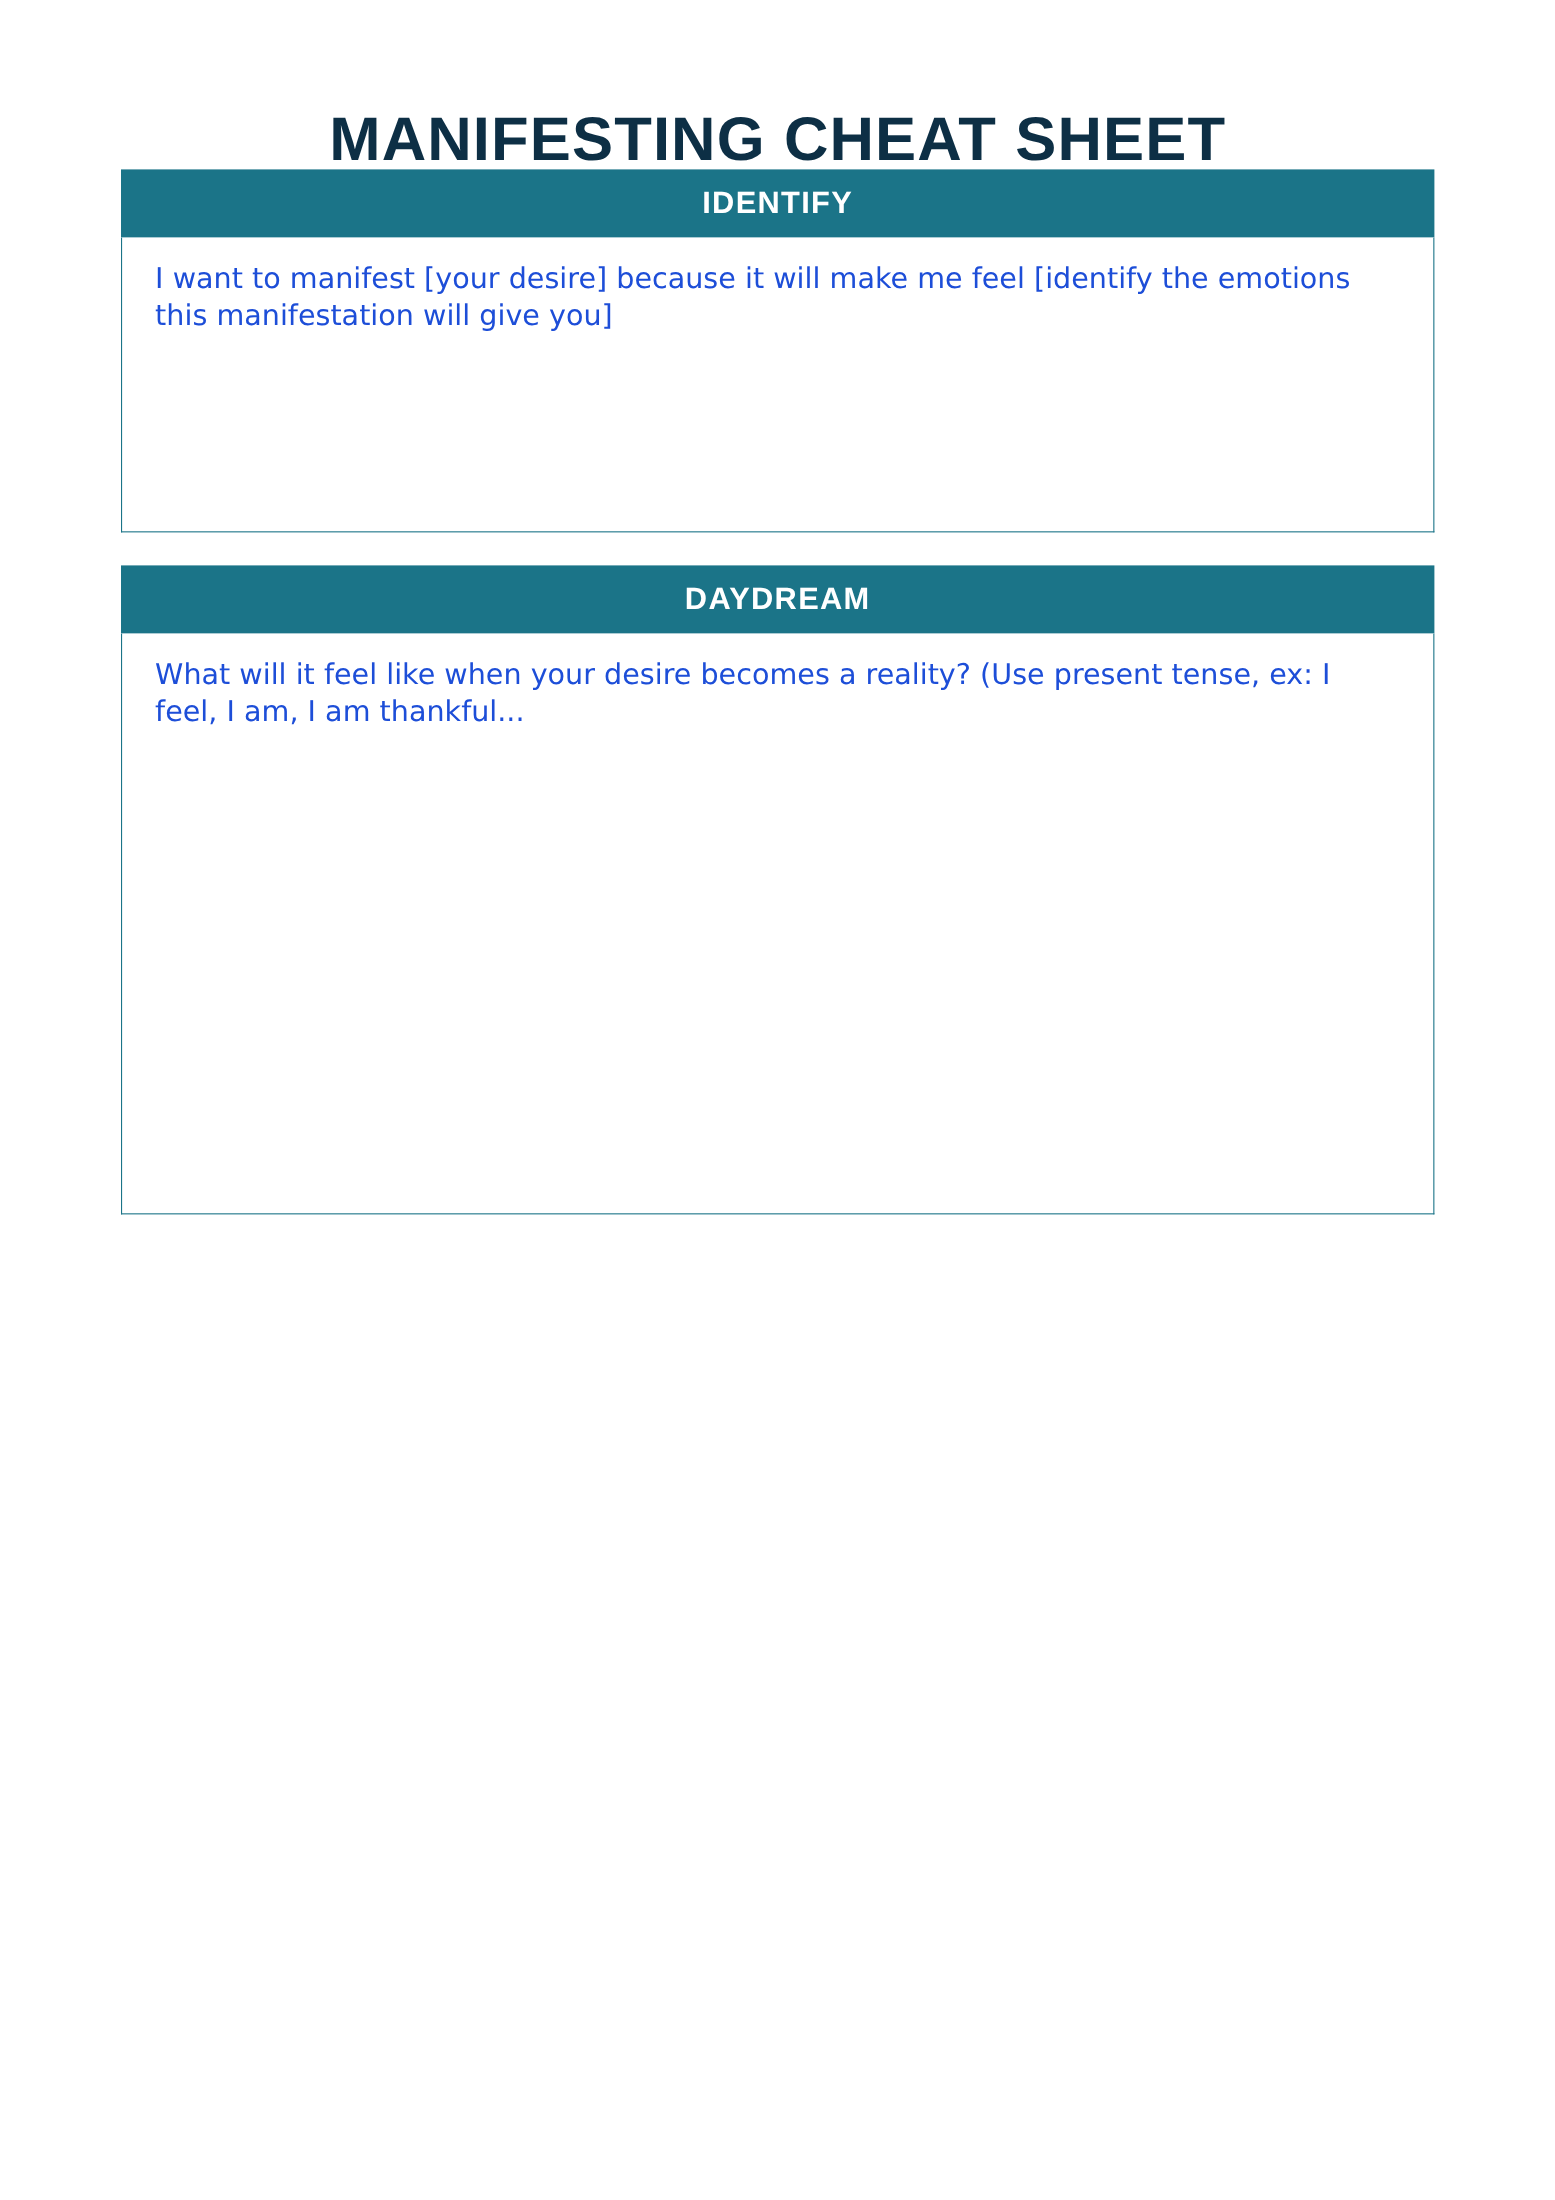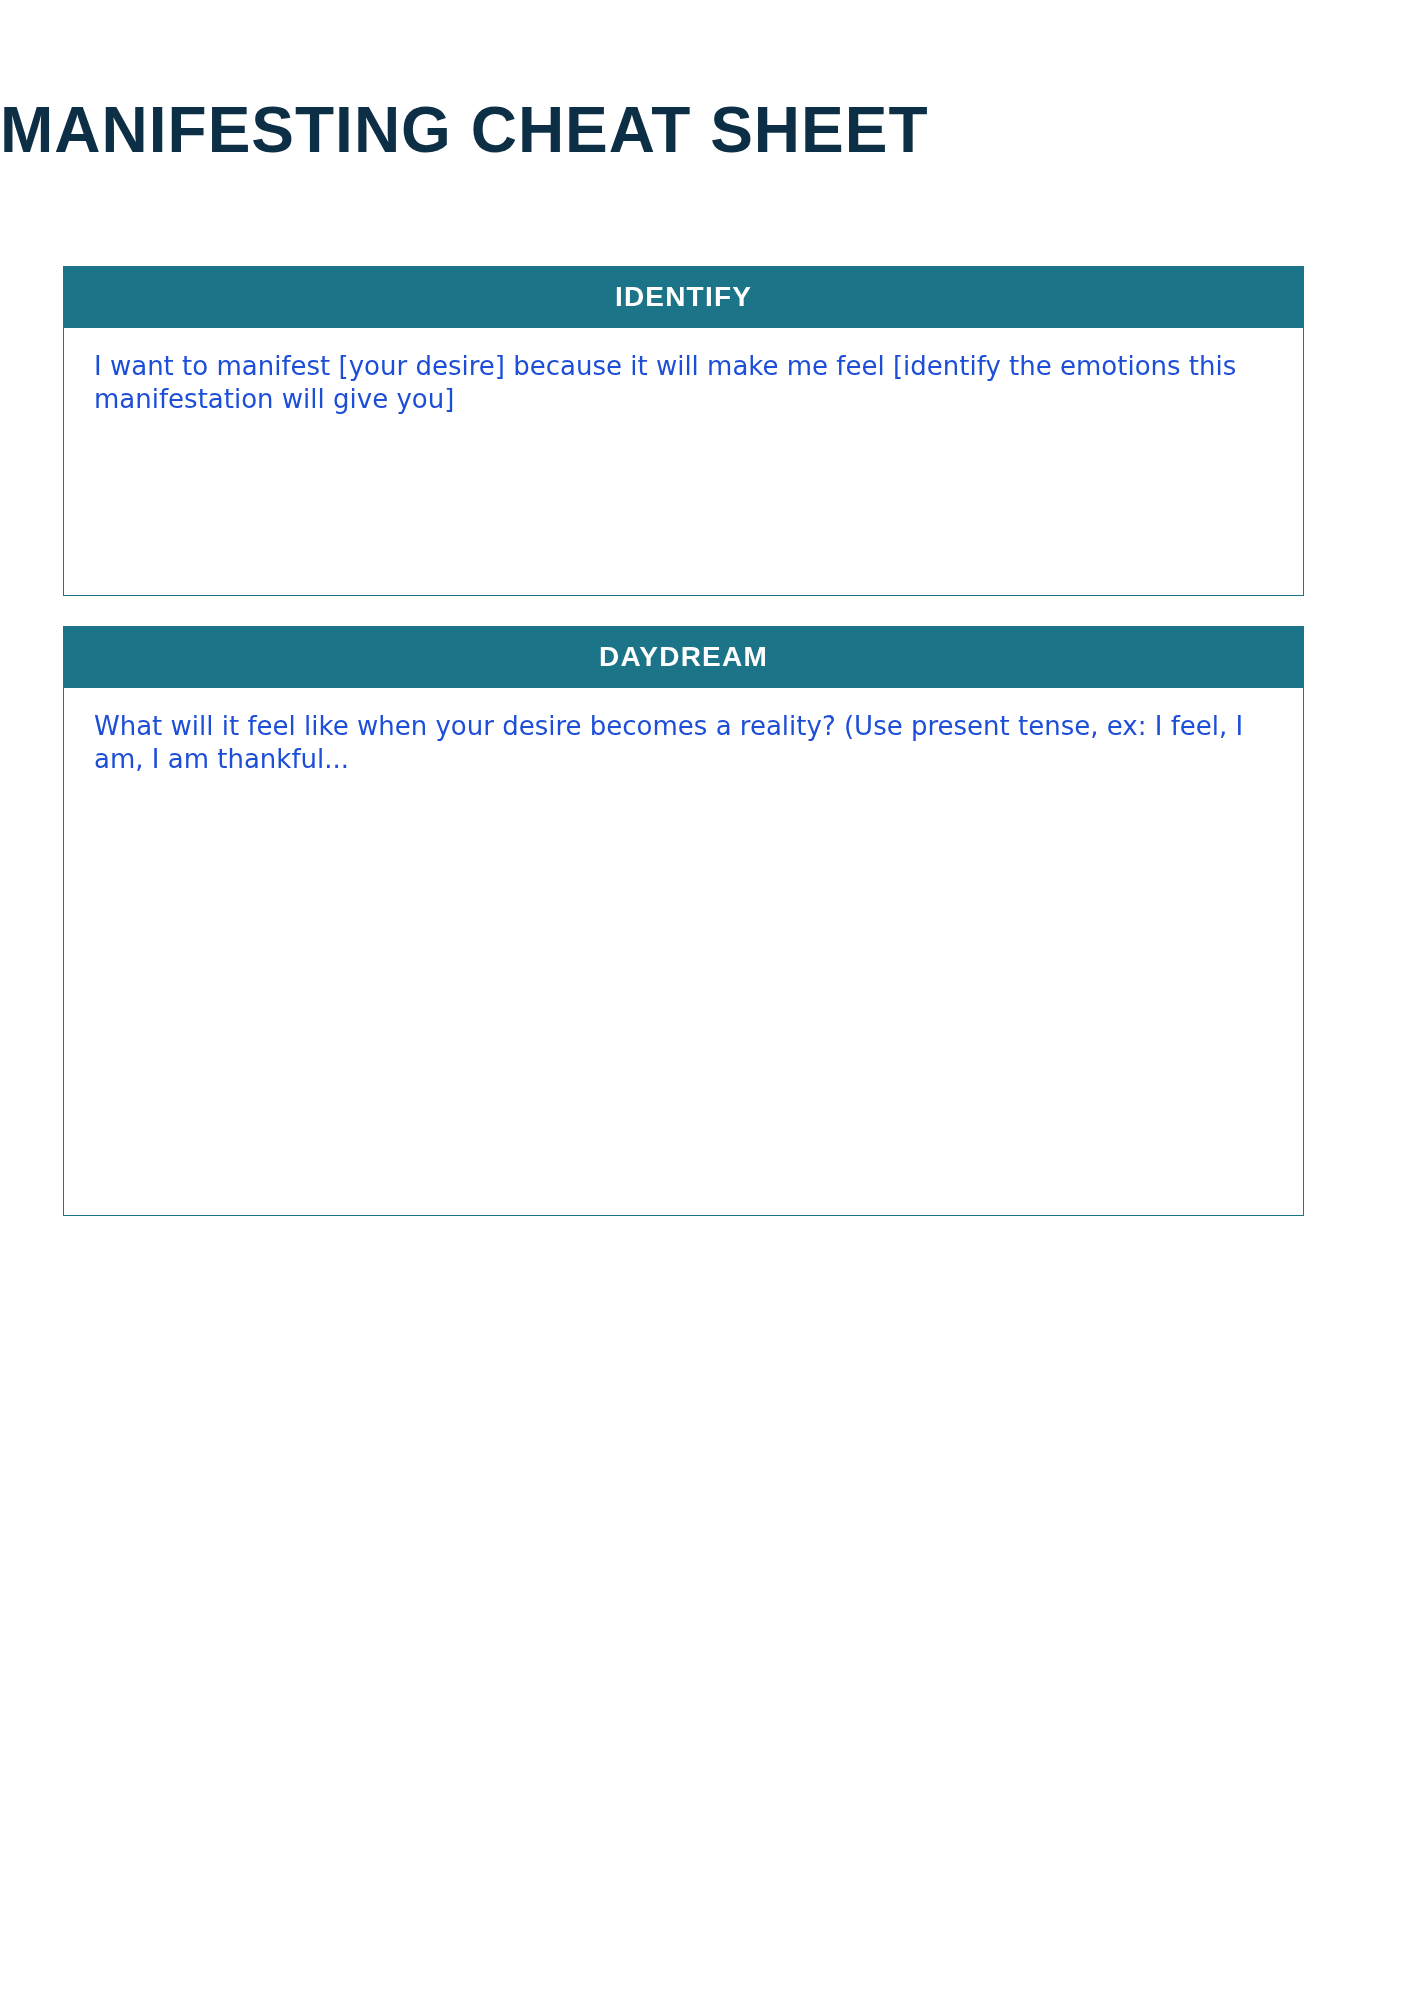--- a/index.html
+++ b/index.html
@@ -18,32 +18,31 @@
   .page {
     width: 1414px;
     height: 2000px;
     box-sizing: border-box;
     padding: 0;
     position: relative;
   }
   .title {
     font-family: "Liberation Sans", sans-serif;
     font-weight: bold;
-    font-size: 64px;
+    font-size: 56px;
     letter-spacing: 1px;
     color: #0d2f45;
-    text-align: left;
+    text-align: center;
     margin: 0;
     padding-top: 98px;
     line-height: 1.0;
     white-space: nowrap;
   }
   .sections {
-    margin-top: 104px;
-    padding-left: 63px;
+    padding-left: 110px;
     padding-right: 110px;
     box-sizing: border-box;
   }
   .section {
     margin-bottom: 30px;
   }
   .section-header {
     background: #1b7488;
     color: #ffffff;
     text-align: center;

